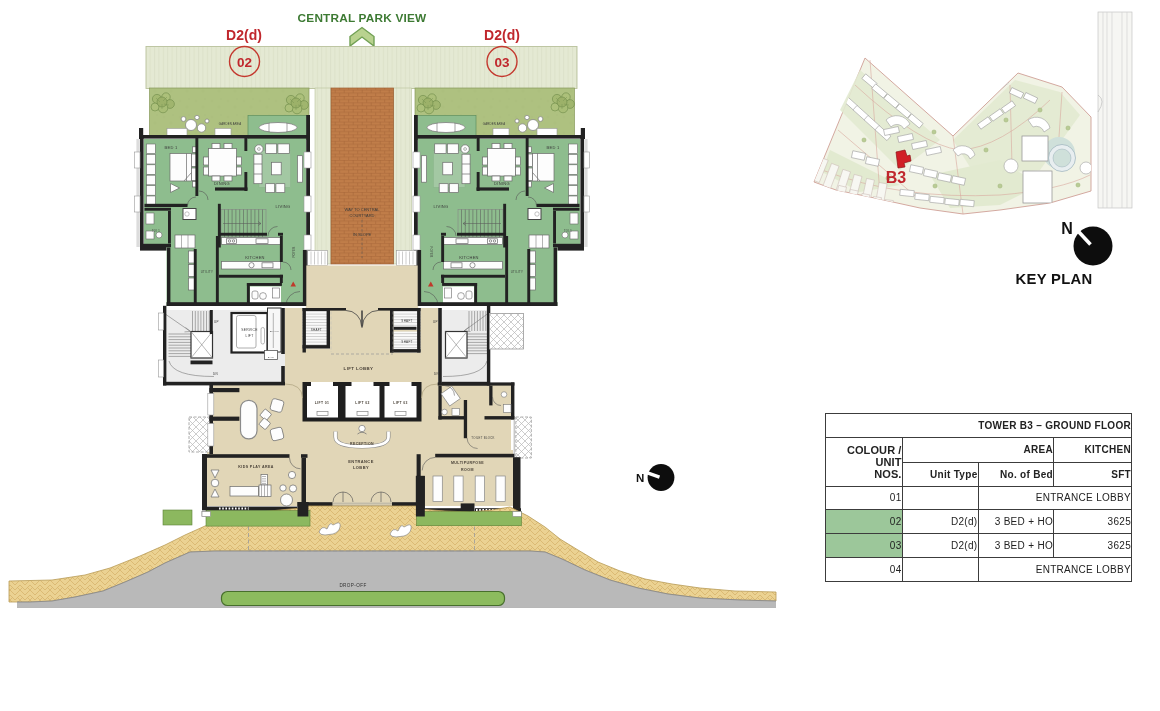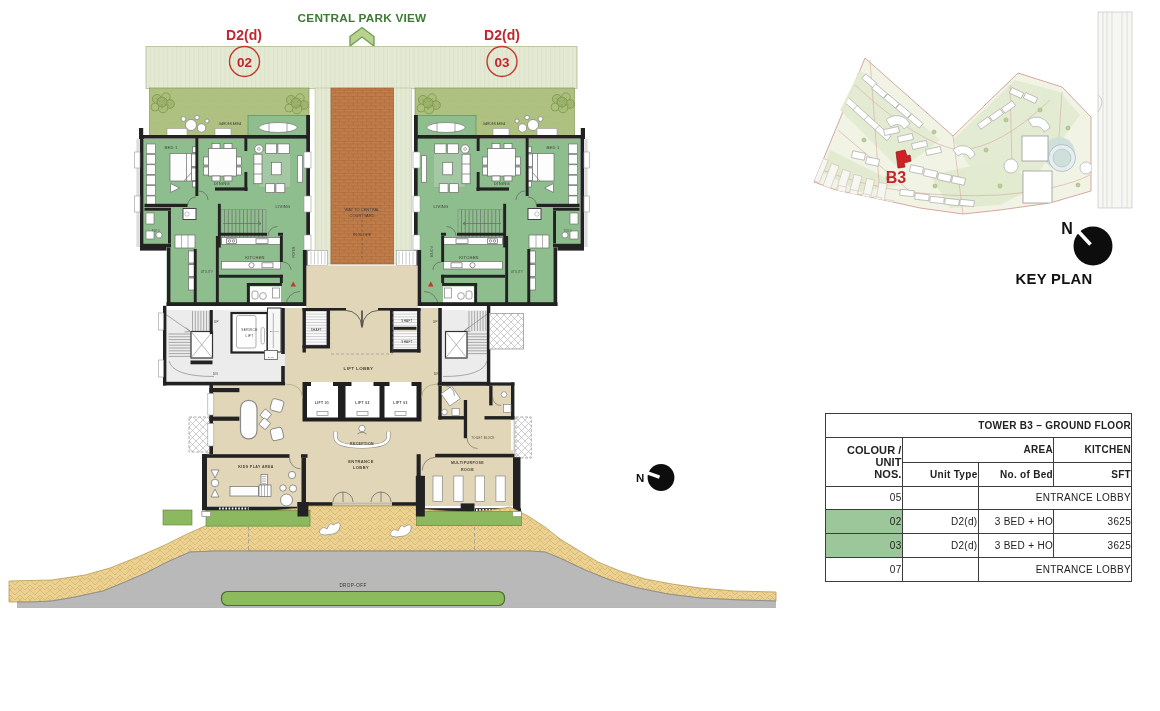--- a/index.html
+++ b/index.html
@@ -700,37 +700,37 @@
             <td rowspan="2" class="hd" style="font-size:11px;letter-spacing:0.1px;">COLOUR / UNIT<br>NOS.</td>
             <td colspan="2" class="hd">AREA</td>
             <td class="hd">KITCHEN</td>
           </tr>
   <tr style="height:24px">
             <td class="hd">Unit Type</td>
             <td class="hd">No. of Bed</td>
             <td class="hd">SFT</td>
           </tr>
   <tr style="height:23.5px">
-            <td>05</td>
+            <td>01</td>
             <td></td>
             <td colspan="2">ENTRANCE LOBBY</td>
           </tr>
   <tr style="height:23.5px">
             <td class="gn">02</td>
             <td>D2(d)</td>
             <td>3 BED + HO</td>
             <td>3625</td>
           </tr>
   <tr style="height:24px">
             <td class="gn">03</td>
             <td>D2(d)</td>
             <td>3 BED + HO</td>
             <td>3625</td>
           </tr>
   <tr>
-            <td>07</td>
+            <td>04</td>
             <td></td>
             <td colspan="2">ENTRANCE LOBBY</td>
           </tr>
 </tbody>
       </table>
 </div>
 </div>
 
 </body></html>

